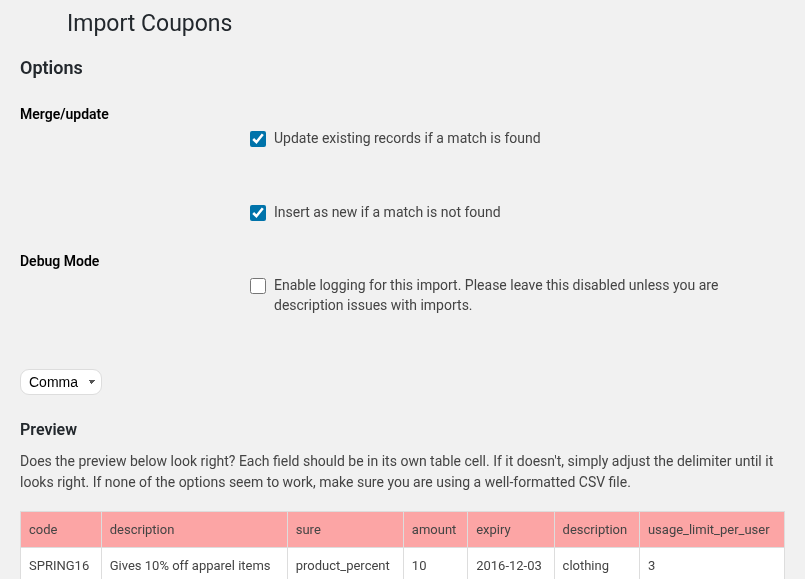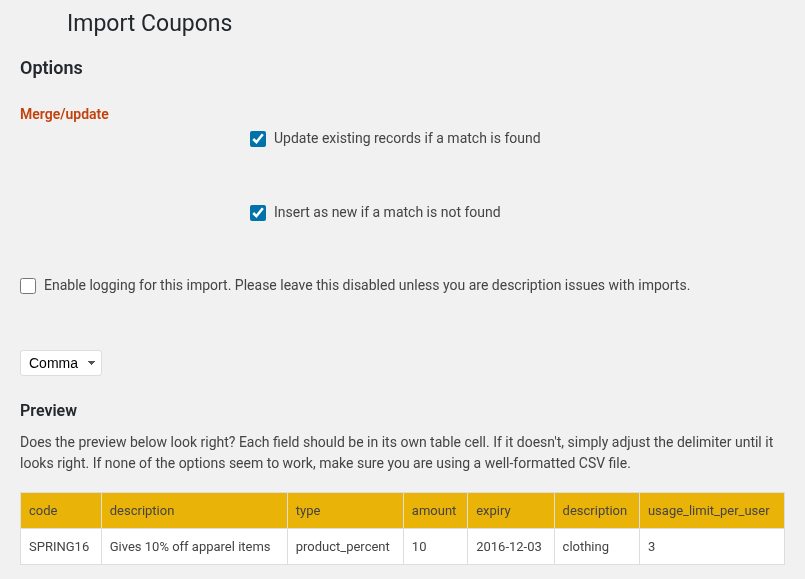--- a/index.html
+++ b/index.html
@@ -36,21 +36,21 @@
       align-items: flex-start;
       margin-bottom: 30px;
     }
     .option-row.tight {
       margin-bottom: 20px;
     }
     .option-label {
       width: 230px;
       font-weight: 600;
       font-size: 14px;
-      color: #c2410c;
+      color: #000000;
       flex-shrink: 0;
       padding-top: 1px;
     }
     .option-control {
       flex: 1;
       display: flex;
       align-items: flex-start;
       gap: 8px;
       font-size: 14px;
       color: #444;
@@ -64,21 +64,21 @@
       width: 16px;
       height: 16px;
       margin-top: 2px;
       accent-color: #0073aa;
       flex-shrink: 0;
     }
     select {
       font-size: 14px;
       padding: 4px 22px 4px 8px;
       border: 1px solid #ddd;
-      border-radius: 3px;
+      border-radius: 9px;
       background: #fff;
       appearance: none;
       background-image: linear-gradient(45deg, transparent 50%, #555 50%), linear-gradient(135deg, #555 50%, transparent 50%);
       background-position: right 9px top 10px, right 5px top 10px;
       background-size: 4px 4px, 4px 4px;
       background-repeat: no-repeat;
     }
     .preview-text {
       font-size: 14px;
       color: #444;
@@ -92,21 +92,21 @@
     }
     th, td {
       border: 1px solid #ddd;
       padding: 10px 8px;
       text-align: left;
       font-size: 13px;
       color: #444;
       font-weight: 400;
     }
     th {
-      background: #eab308;
+      background: #fca5a5;
     }
     .button {
       display: inline-block;
       margin-top: 25px;
       padding: 6px 12px;
       font-size: 13px;
       border: 1px solid #ccc;
       border-radius: 3px;
       background: #fca5a5;
       color: #555;
@@ -132,20 +132,21 @@
 
 <div class="option-row">
   <div class="option-label"></div>
   <div class="option-control">
     <input type="checkbox" checked="" style="">
     <span class="option-control-text">Insert as new if a match is not found</span>
   </div>
 </div>
 
 <div class="option-row">
+  <div class="option-label">Debug Mode</div>
   <div class="option-control">
     <input type="checkbox" style="">
     <span class="option-control-text">Enable logging for this import. Please leave this disabled unless you are description issues with imports.</span>
   </div>
 </div>
 
 <div class="option-row tight">
   <div class="option-control">
     <select>
       <option>Comma</option>
@@ -155,21 +156,21 @@
 
 <h3>Preview</h3>
 
 <p class="preview-text">Does the preview below look right? Each field should be in its own table cell. If it doesn't, simply adjust the delimiter until it looks right. If none of the options seem to work, make sure you are using a well-formatted CSV file.</p>
 
 <table>
   <thead>
     <tr>
       <th>code</th>
       <th>description</th>
-      <th>type</th>
+      <th>sure</th>
       <th>amount</th>
       <th>expiry</th>
       <th>description</th>
       <th>usage_limit_per_user</th>
     </tr>
   </thead>
   <tbody>
     <tr>
       <td>SPRING16</td>
       <td>Gives 10% off apparel items</td>

